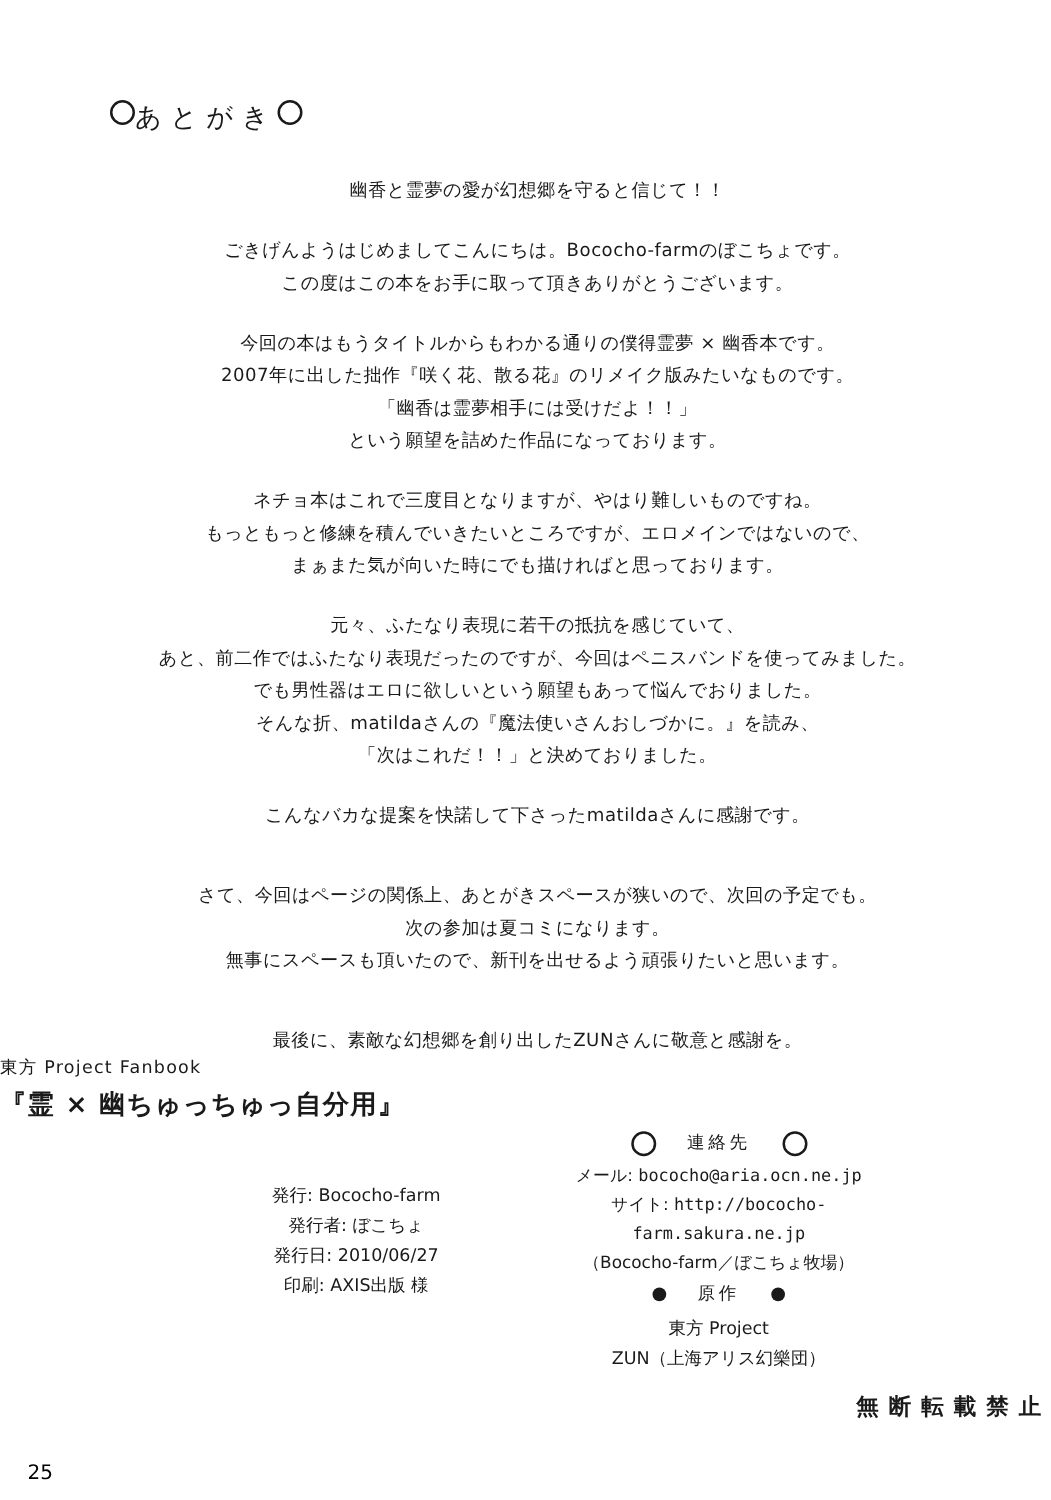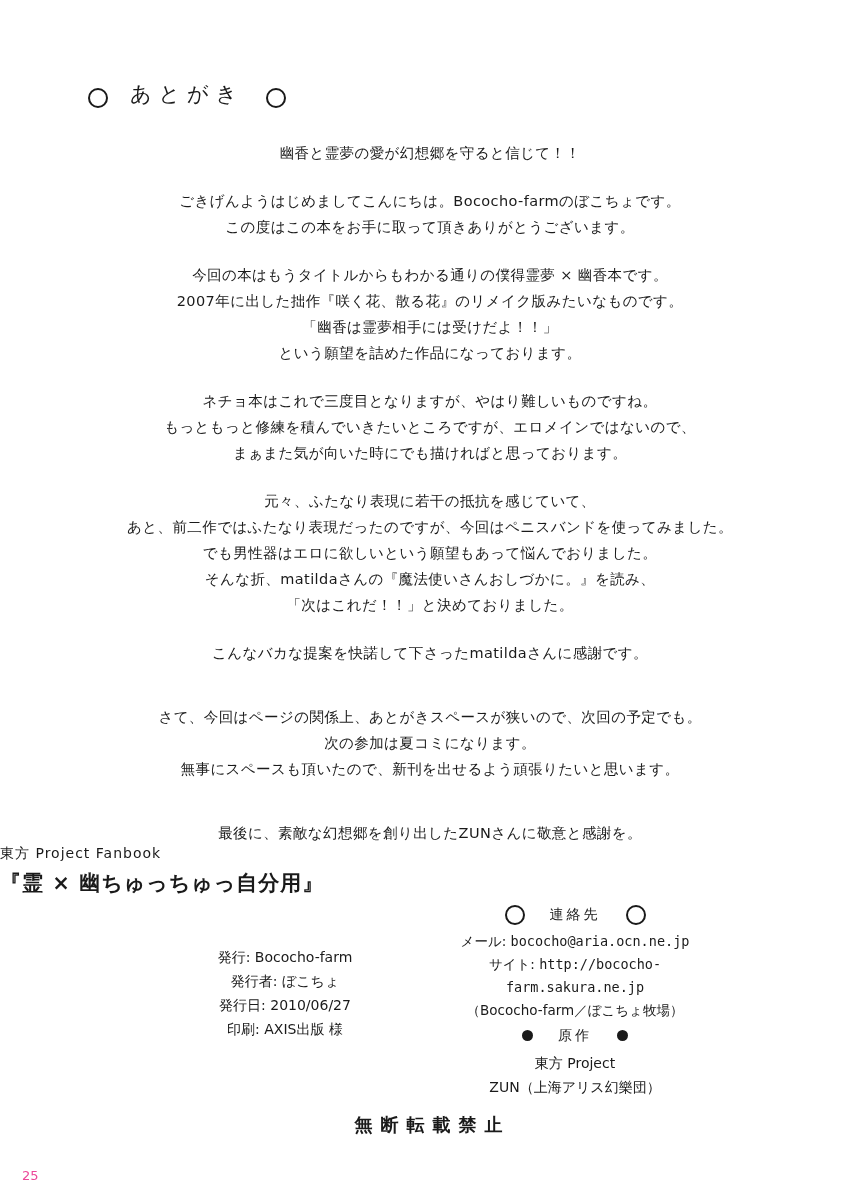--- a/index.html
+++ b/index.html
@@ -19,22 +19,21 @@
     position: absolute;
     inset: 0;
   }
 
   
   .afterword-heading {
     position: absolute;
     left: 88px;
     top: 80px;
     display: flex;
-    align-items: flex-end;
-    gap: 22px;
+    align-items: flex-start;
     font-size: 21px;
     letter-spacing: 6px;
   }
   .ring {
     width: 16px;
     height: 16px;
     border: 2px solid #1a1a1a;
     border-radius: 50%;
     display: inline-block;
   }
@@ -128,32 +127,32 @@
     text-align: center;
     font-size: 14px;
     line-height: 24px;
     top: 88px;
   }
   .notice {
     position: absolute;
     left: 0;
     right: 0;
     top: 1113px;
-    text-align: center;
+    text-align: right;
     font-size: 18px;
     font-weight: bold;
     letter-spacing: 8px;
     margin-left: 24px;
   }
   .page-number {
     position: absolute;
     left: 22px;
     top: 1168px;
-    font-size: 13px;
-    color: #ec4899;
+    font-size: 16px;
+    color: #000000;
   }
   .mono { font-family: "DejaVu Sans Mono", monospace; font-size: 13.5px; margin-top: 16px; }
 </style>
 </head>
 <body>
 
 <div class="page">
 
   <div class="afterword-heading">
     <span class="ring"></span>

